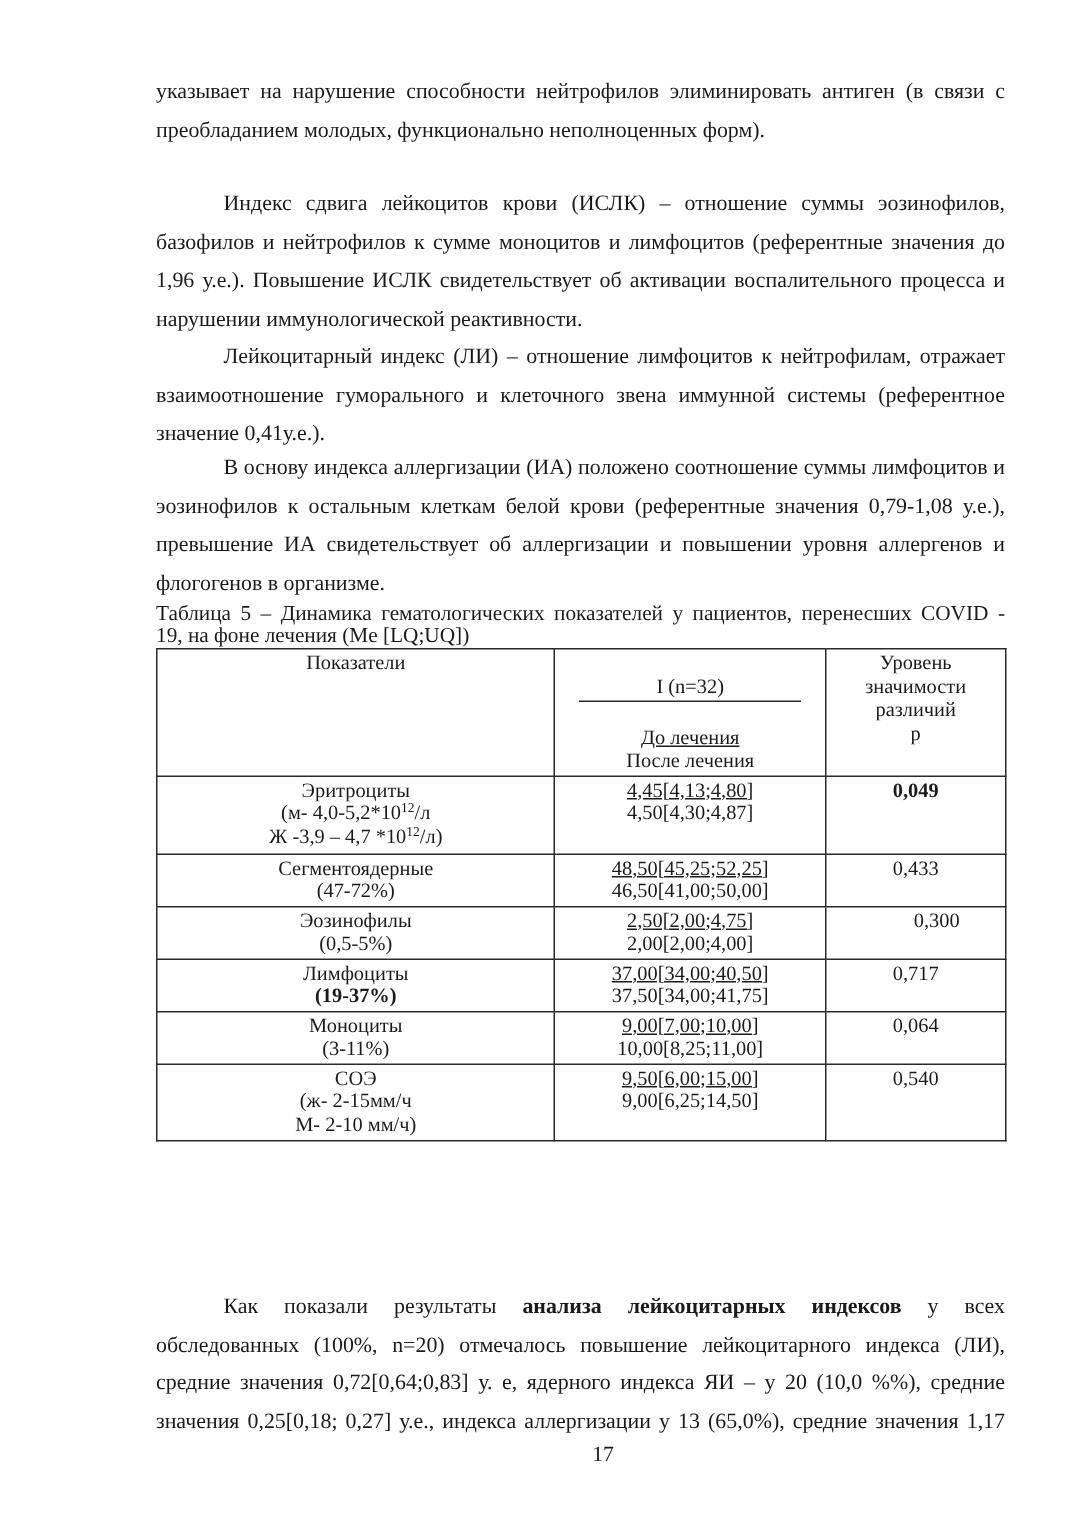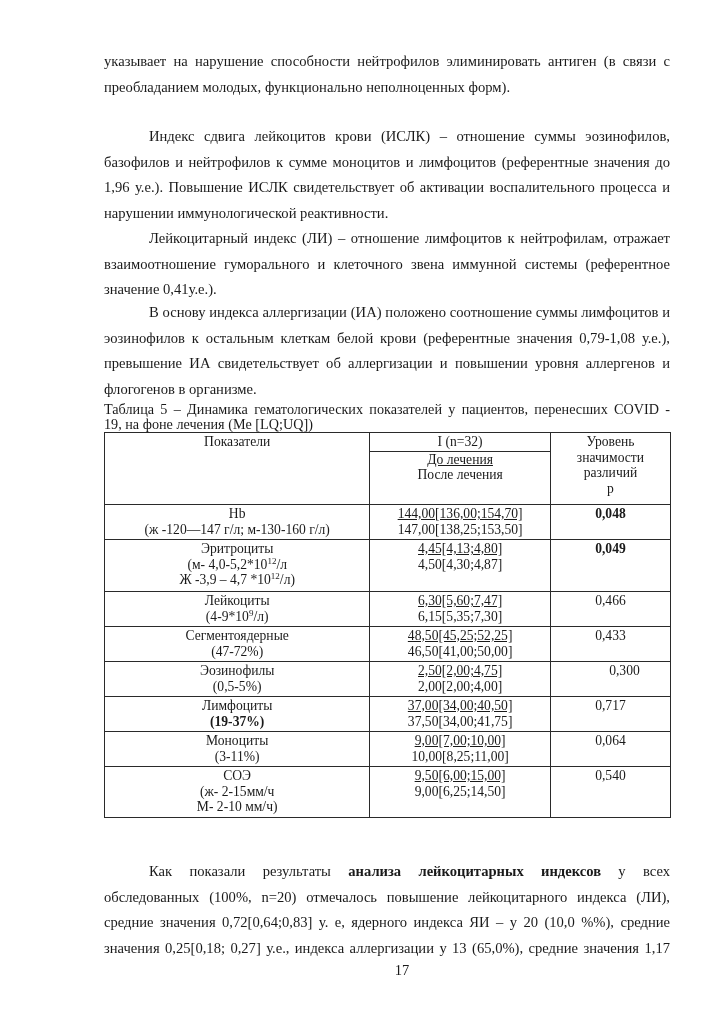--- a/index.html
+++ b/index.html
@@ -60,68 +60,46 @@
 <table class="data">
   <colgroup>
       <col class="col1">
       <col class="col2">
       <col class="col3">
     </colgroup>
   <tbody>
       <tr style="height:72px;">
     <th><span>Показатели</span></th>
     <th style="padding-left:0;padding-right:0;">
-      <span class="subhead-line" style="margin:0;text-align:center;">I (n=32)</span>
+      <span class="subhead-line" style="margin:16px;text-align:center;">I (n=32)</span>
       <span class="u" style="display:block;">До лечения</span>
       <span style="display:block;">После лечения</span>
     </th>
     <th>
       <span style="display:block;">Уровень</span>
       <span style="display:block;">значимости</span>
       <span style="display:block;">различий</span>
       <span style="display:block;">p</span>
     </th>
   </tr>
 
-  <tr style="height:34px;">
-    <td>
-      <span style="display:block;">Hb</span>
-      <span style="display:block;">(ж -120—147 г/л; м-130-160 г/л)</span>
-    </td>
-    <td>
-      <span class="u" style="display:block;">144,00[136,00;154,70]</span>
-      <span style="display:block;">147,00[138,25;153,50]</span>
-    </td>
-    <td><span class="b" style="font-weight: bold;">0,048</span></td>
-  </tr>
 
   <tr style="height:52px;">
     <td>
       <span style="display:block;">Эритроциты</span>
       <span style="display:block;"><span>(м- 4,0-5,2*10</span><sup>12</sup><span>/л</span></span>
       <span style="display:block;"><span>Ж -3,9 – 4,7 *10</span><sup>12</sup><span>/л)</span></span>
     </td>
     <td>
       <span class="u" style="display:block;">4,45[4,13;4,80]</span>
       <span style="display:block;">4,50[4,30;4,87]</span>
     </td>
     <td><span class="b" style="font-weight: bold;">0,049</span></td>
   </tr>
 
-  <tr style="height:35px;">
-    <td>
-      <span style="display:block;">Лейкоциты</span>
-      <span style="display:block;"><span>(4-9*10</span><sup>9</sup><span>/л)</span></span>
-    </td>
-    <td>
-      <span class="u" style="display:block;">6,30[5,60;7,47]</span>
-      <span style="display:block;">6,15[5,35;7,30]</span>
-    </td>
-    <td><span style="font-weight: normal;">0,466</span></td>
-  </tr>
 
 
   <tr style="height:34px;">
     <td>
       <span style="display:block;">Сегментоядерные</span>
       <span style="display:block;">(47-72%)</span>
     </td>
     <td>
       <span class="u" style="display:block;">48,50[45,25;52,25]</span>
       <span style="display:block;">46,50[41,00;50,00]</span>

